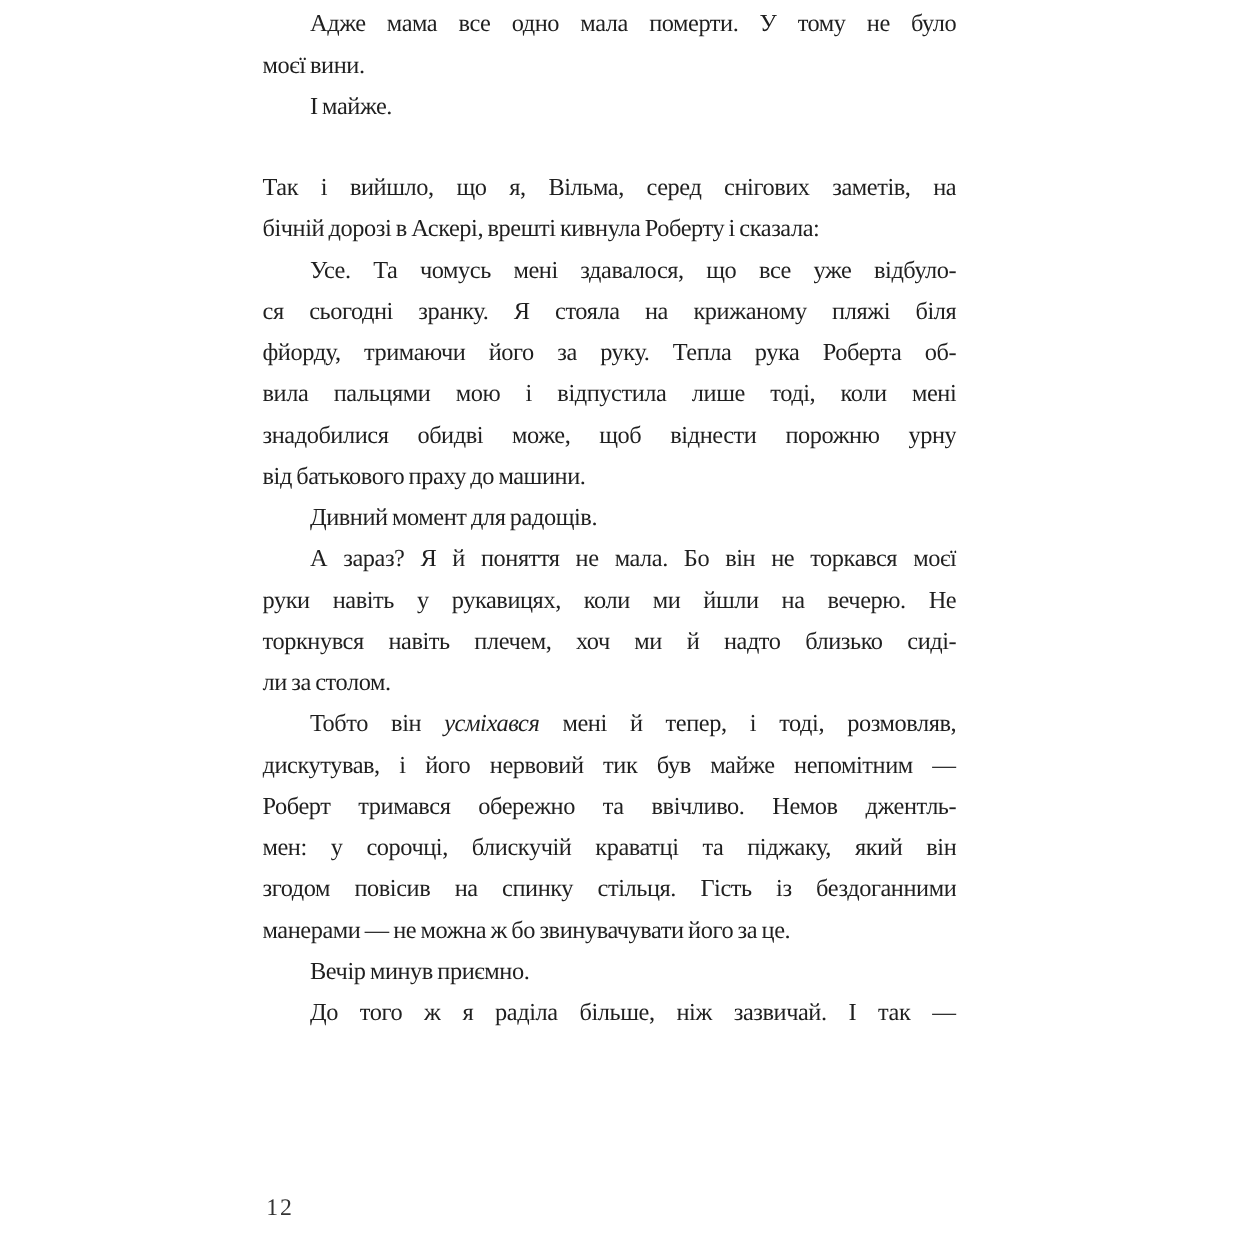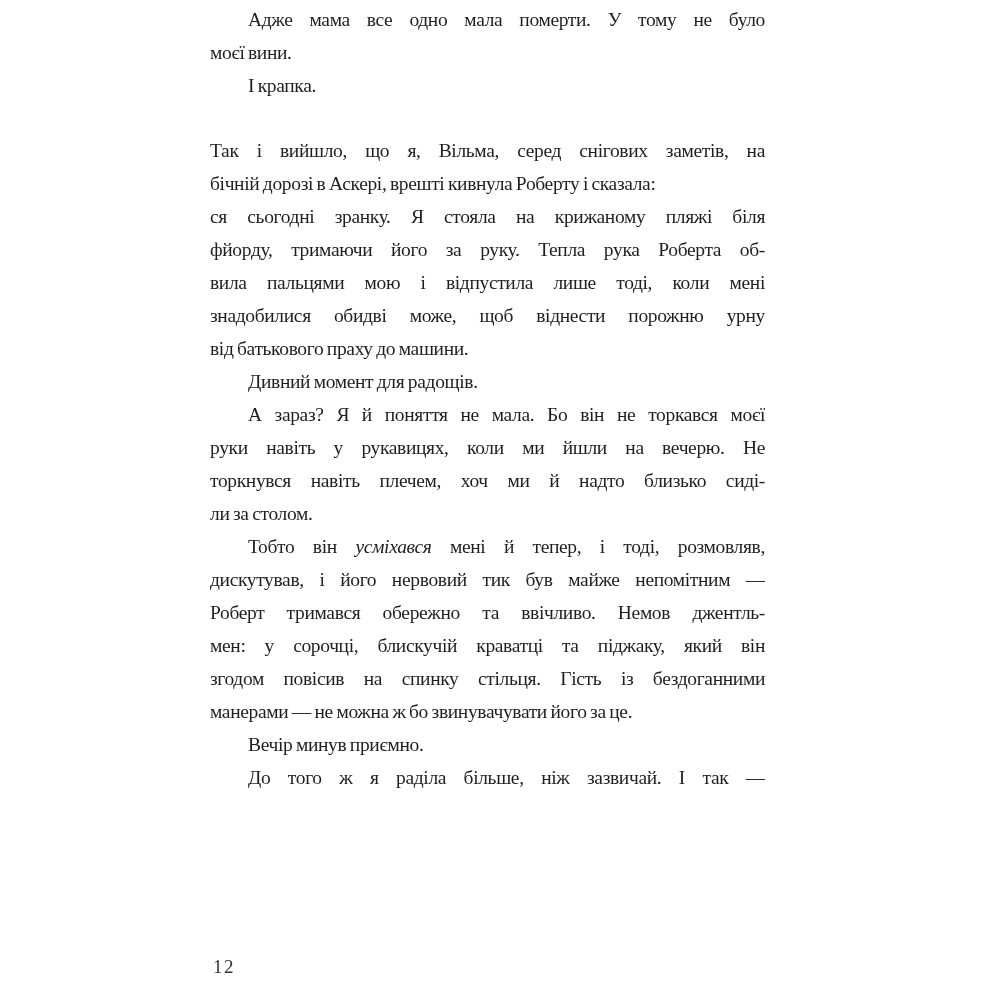--- a/index.html
+++ b/index.html
@@ -57,28 +57,29 @@
 </head>
 <body>
 
 <div class="book-page">
   <div class="text-block">
       <div class="paragraph">
         <div class="line indent"><span class="">Адже мама все одно мала померти. У тому не було</span></div>
         <div class="line last"><span class="">моєї вини.</span></div>
       </div>
       <div class="paragraph">
-        <div class="line indent last"><span class="">І крапка.</span></div>
+        <div class="line indent last"><span class="">І майже.</span></div>
       </div>
       <div class="section-break"></div>
       <div class="paragraph">
         <div class="line"><span class="">Так і вийшло, що я, Вільма, серед снігових заметів, на</span></div>
         <div class="line last"><span class="">бічній дорозі в Аскері, врешті кивнула Роберту і сказала:</span></div>
       </div>
       <div class="paragraph">
+        <div class="line indent"><span class="">Усе. Та чомусь мені здавалося, що все уже відбуло-</span></div>
         <div class="line"><span class="">ся сьогодні зранку. Я стояла на крижаному пляжі біля</span></div>
         <div class="line"><span class="">фйорду, тримаючи його за руку. Тепла рука Роберта об-</span></div>
         <div class="line"><span class="">вила пальцями мою і відпустила лише тоді, коли мені</span></div>
         <div class="line"><span class="">знадобилися обидві може, щоб віднести порожню урну</span></div>
         <div class="line last"><span class="">від батькового праху до машини.</span></div>
       </div>
       <div class="paragraph">
         <div class="line indent last"><span class="">Дивний момент для радощів.</span></div>
       </div>
       <div class="paragraph">

